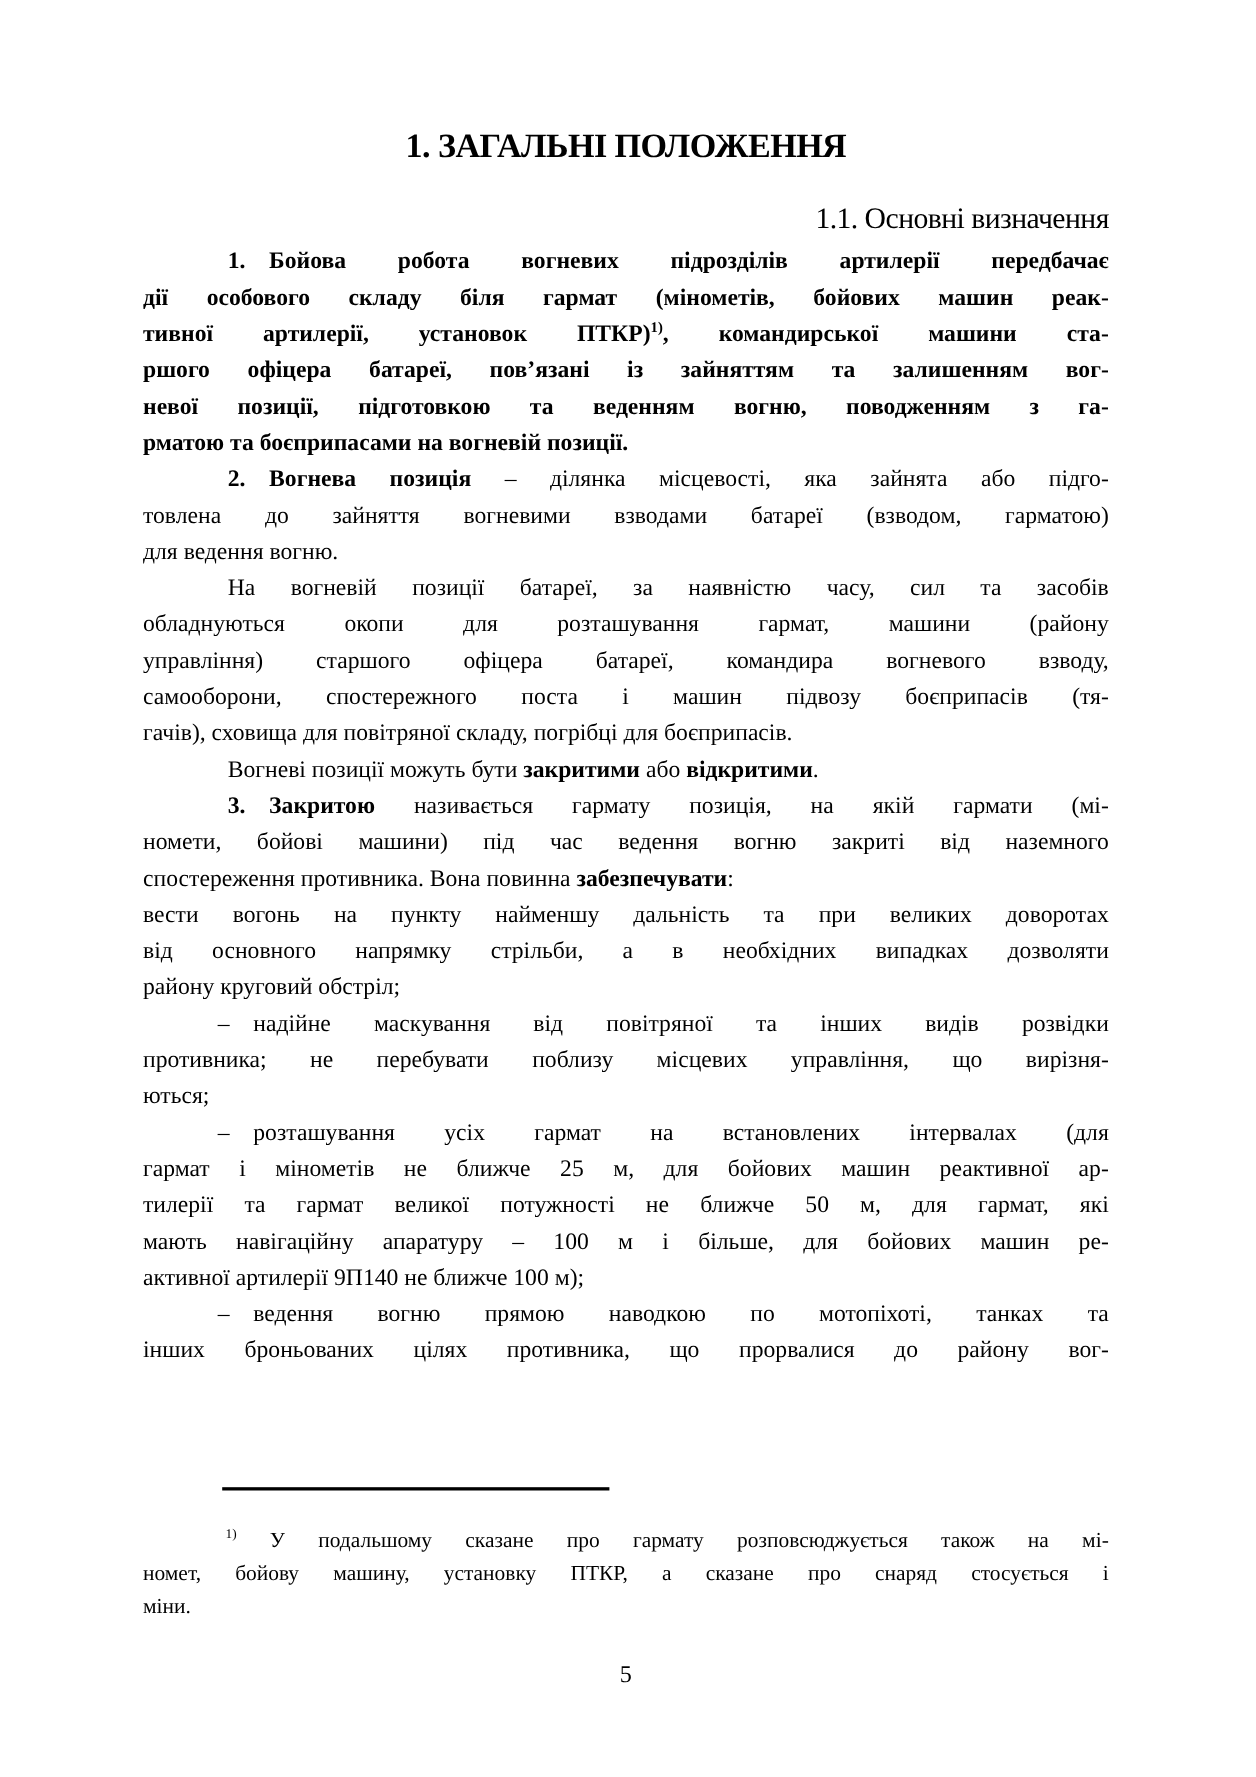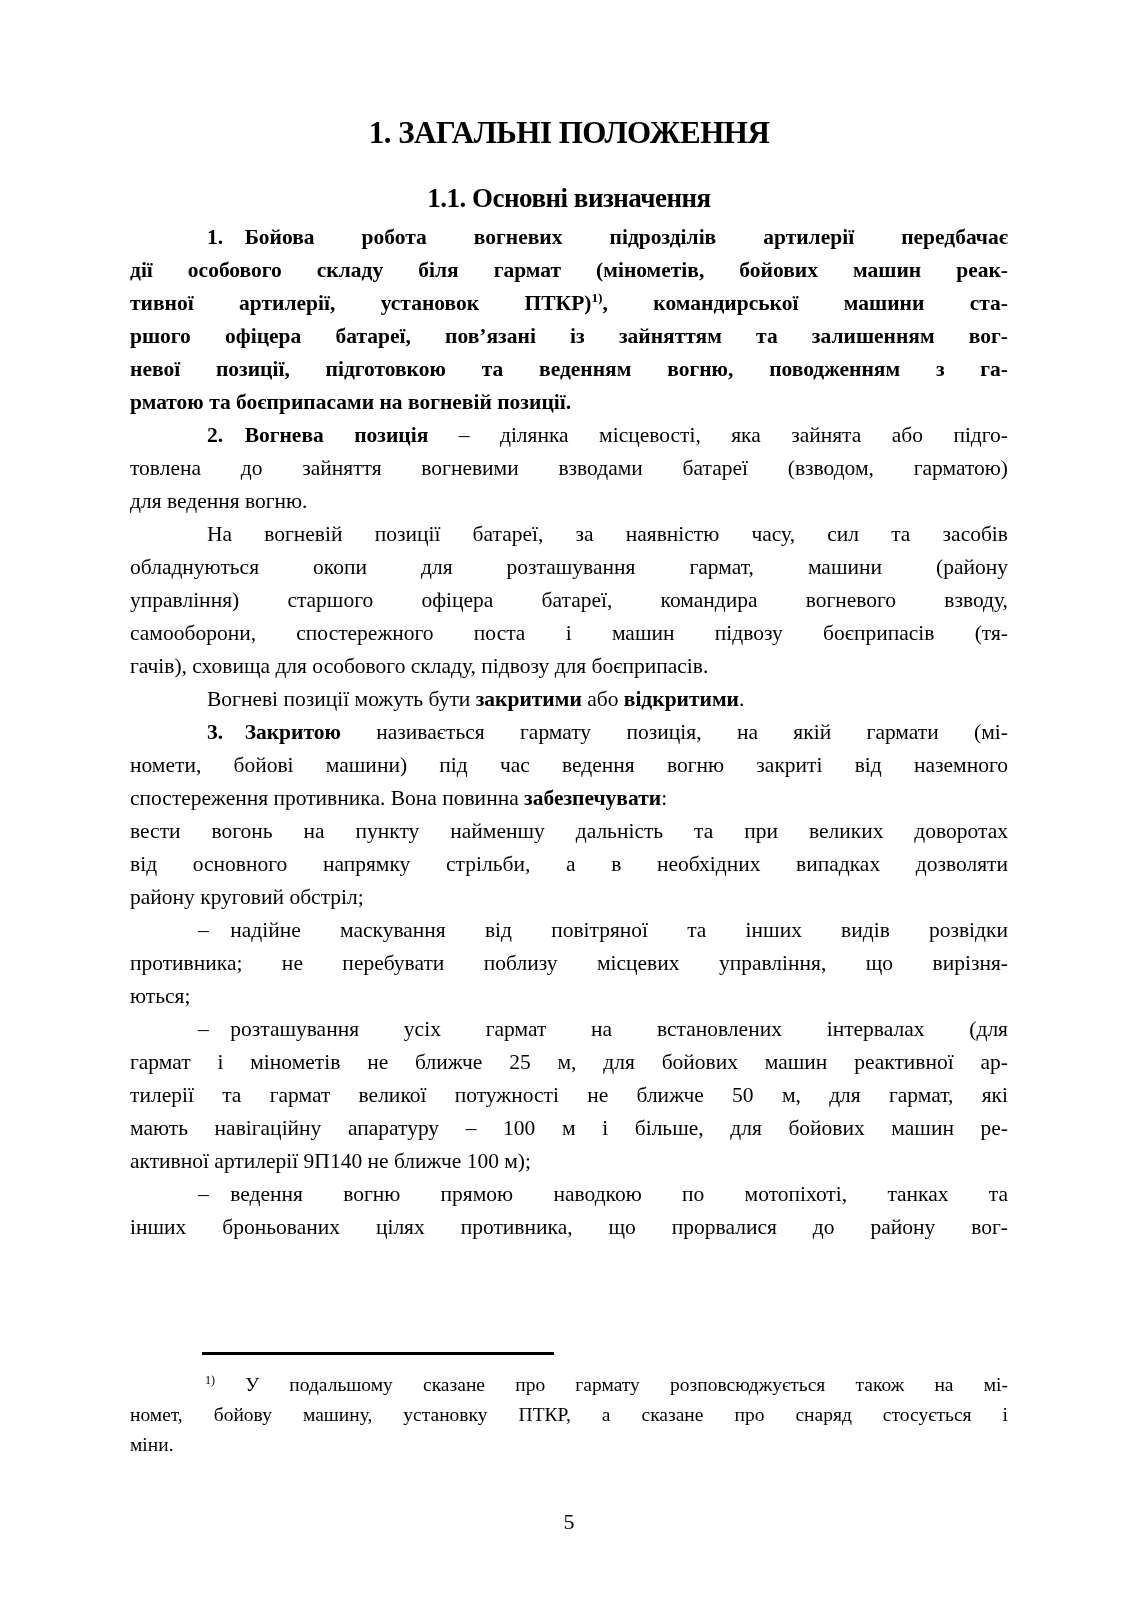--- a/index.html
+++ b/index.html
@@ -9,21 +9,21 @@
     font-family: "Liberation Serif", serif;
     position: relative; overflow: hidden;
   }
   .page-title {
     position: absolute; left: 130px; top: 113px; width: 878px;
     text-align: center; font-size: 31px; font-weight: bold;
     letter-spacing: -0.5px; line-height: 40px;
   }
   .page-subtitle {
     position: absolute; left: 130px; top: 181px; width: 878px;
-    text-align: center; font-size: 27px; font-weight: bold;
+    text-align: right; font-size: 27px; font-weight: normal;
     letter-spacing: -0.5px; line-height: 34px;
   }
   .body-text {
     position: absolute; left: 130px; top: 221px; width: 878px;
     font-size: 21.5px; line-height: 33px;
   }
   .para { margin: 0; }
   .para.b { font-weight: bold; }
   .line {
     height: 33px;
@@ -37,21 +37,21 @@
   sup { font-size: 0.62em; line-height: 0; vertical-align: super; }
   .footnote-sep {
     position: absolute; left: 202px; top: 1352px;
     width: 352px; height: 3px; background: #000;
   }
   .footnote {
     position: absolute; left: 130px; top: 1370px; width: 878px;
     font-size: 19.5px; line-height: 30px;
   }
   .footnote .line { height: 30px; }
-  .footnote .line.first { text-indent: 75px; }
+  .footnote .line.first { text-indent: 75px; margin-top: 16px; }
   .page-number {
     position: absolute; left: 130px; top: 1508px; width: 878px;
     text-align: center; font-size: 22px; line-height: 28px;
   }
 </style>
 </head>
 <body>
 
 <div class="page-title">1. ЗАГАЛЬНІ ПОЛОЖЕННЯ</div>
 
@@ -69,21 +69,21 @@
     <div class="para">
       <div class="line first"><span class="seg-b">2. Вогнева позиція</span><span> – ділянка місцевості, яка зайнята або підго-</span></div>
       <div class="line"><span>товлена до зайняття вогневими взводами батареї (взводом, гарматою)</span></div>
       <div class="line last"><span>для ведення вогню.</span></div>
     </div>
     <div class="para">
       <div class="line first"><span>На вогневій позиції батареї, за наявністю часу, сил та засобів</span></div>
       <div class="line"><span>обладнуються окопи для розташування гармат, машини (району</span></div>
       <div class="line"><span>управління) старшого офіцера батареї, командира вогневого взводу,</span></div>
       <div class="line"><span>самооборони, спостережного поста і машин підвозу боєприпасів (тя-</span></div>
-      <div class="line last"><span>гачів), сховища для особового складу, підвозу для боєприпасів.</span></div>
+      <div class="line last"><span>гачів), сховища для повітряної складу, погрібці для боєприпасів.</span></div>
     </div>
     <div class="para">
       <div class="line first last"><span>Вогневі позиції можуть бути </span><span class="seg-b">закритими</span><span> або </span><span class="seg-b">відкритими</span><span>.</span></div>
     </div>
     <div class="para">
       <div class="line first"><span class="seg-b">3. Закритою</span><span> називається гармату позиція, на якій гармати (мі-</span></div>
       <div class="line"><span>номети, бойові машини) під час ведення вогню закриті від наземного</span></div>
       <div class="line last"><span>спостереження противника. Вона повинна </span><span class="seg-b">забезпечувати</span><span>:</span></div>
     </div>
     <div class="para dash">

